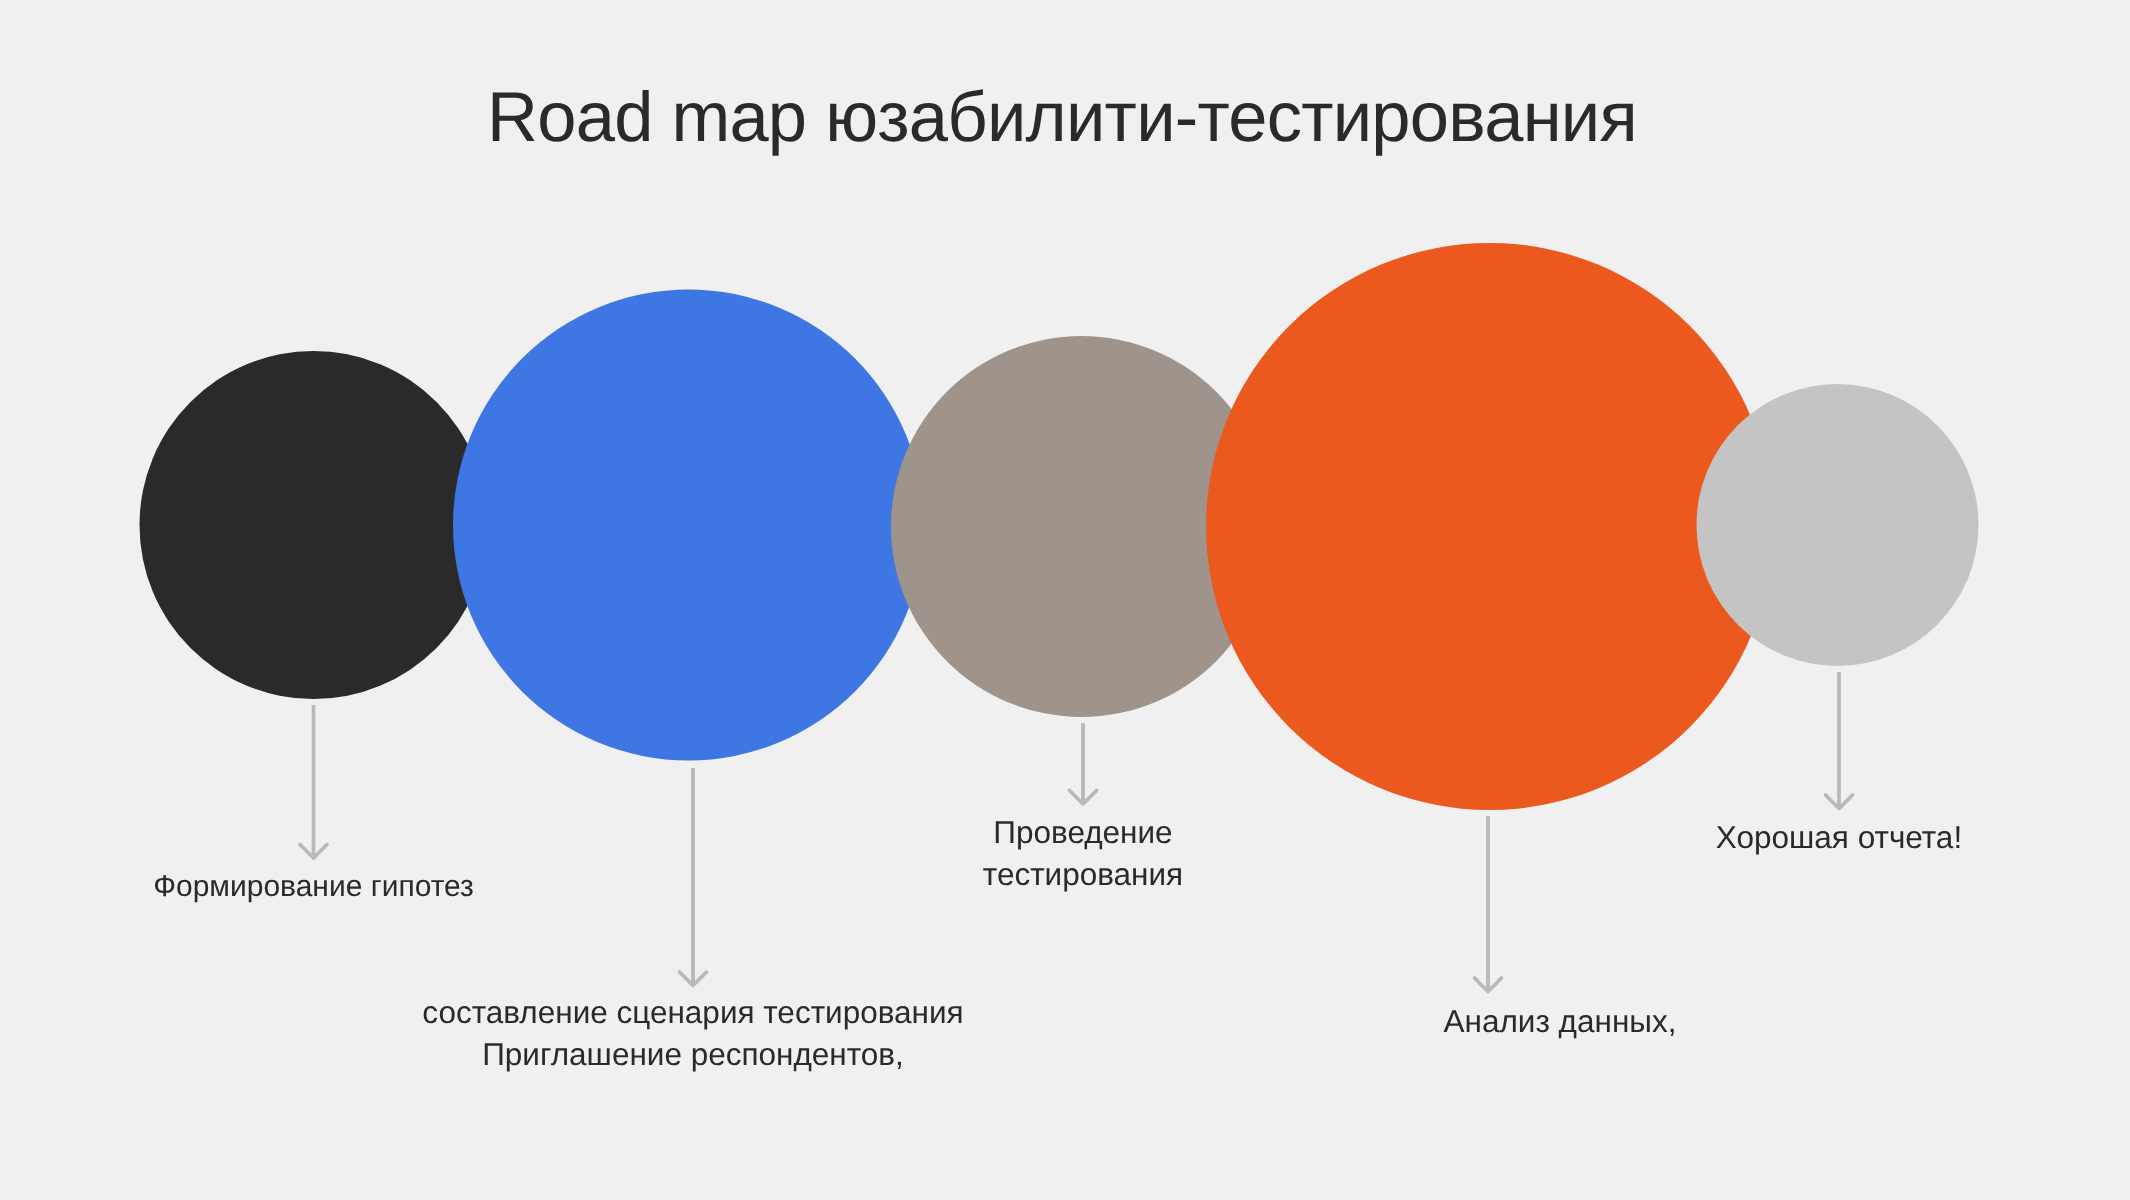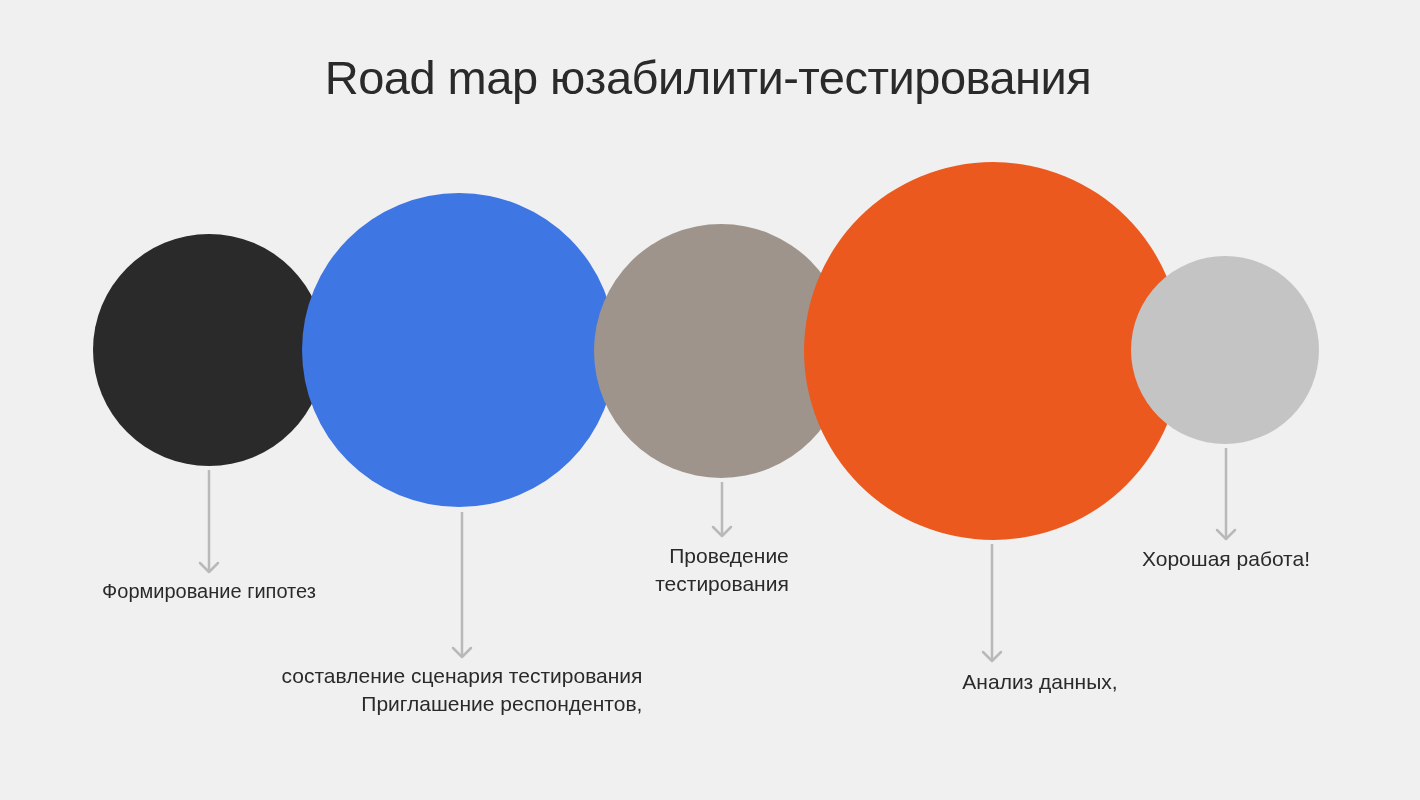--- a/index.html
+++ b/index.html
@@ -46,21 +46,20 @@
       color: #2a2a2a;
       white-space: nowrap;
       transform: translateX(-50%);
     }
     .label.bold {
       font-weight: 400;
       font-size: 20px;
     }
     .label span {
       display: block;
-      text-align: right;
     }
   </style>
 </head>
 <body>
 
 <div class="title">Road map юзабилити-тестирования</div>
 
 <div id="diagram">
     <div class="circle" style="left: 93px; top: 234px; width: 232px; height: 232px; background: rgb(42, 42, 42); z-index: 1;"></div>
     <div class="arrow" style="left: 199px; top: 470px;">
@@ -105,15 +104,15 @@
       <span>Анализ данных,</span>
     </div>
     <div class="circle" style="left: 1131px; top: 256px; width: 188px; height: 188px; background: rgb(196, 196, 196); z-index: 5;"></div>
     <div class="arrow" style="left: 1216px; top: 448px;">
       <svg width="20" height="93" viewBox="0 0 20 93">
         <line x1="10" y1="0" x2="10" y2="91" stroke="#b9b9b9" stroke-width="2.5"></line>
         <polyline points="1,82 10,91 19,82" fill="none" stroke="#b9b9b9" stroke-width="2.5" stroke-linecap="round" stroke-linejoin="round"></polyline>
       </svg>
     </div>
     <div class="label" style="left: 1226px; top: 545px;">
-      <span>Хорошая работа!</span>
+      <span>Хорошая отчета!</span>
     </div>
   </div>
 
 </body></html>

